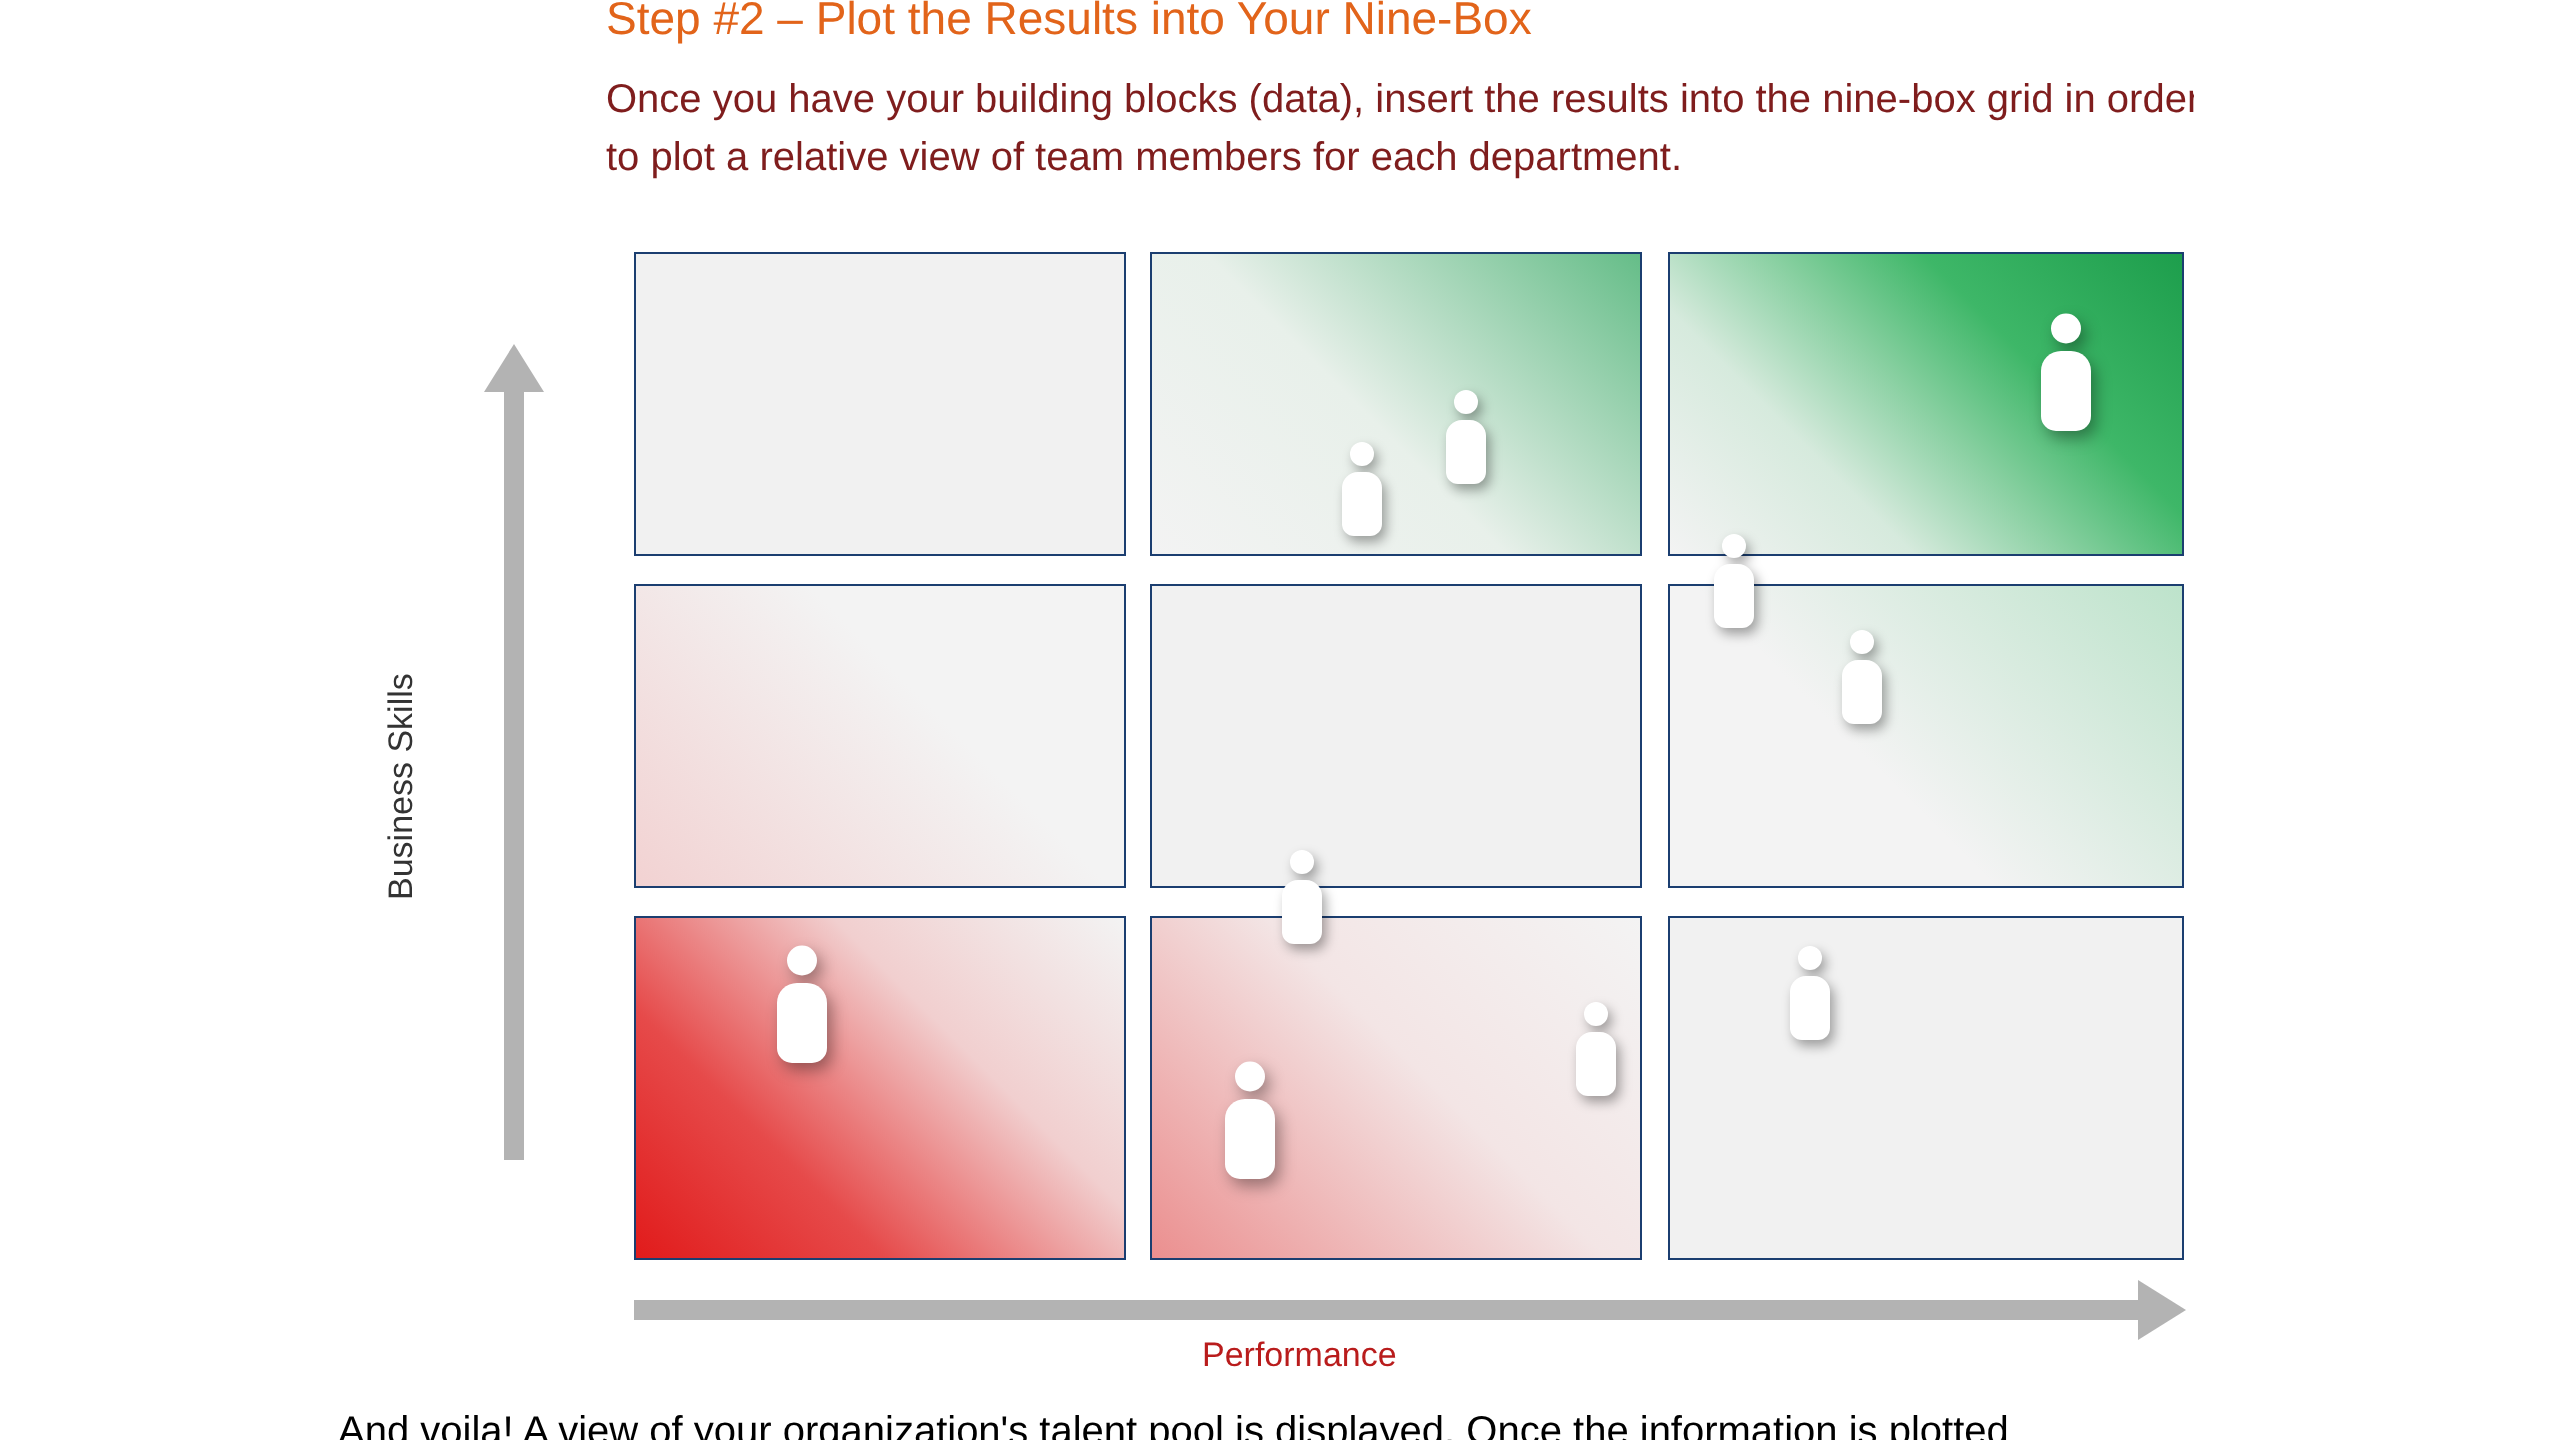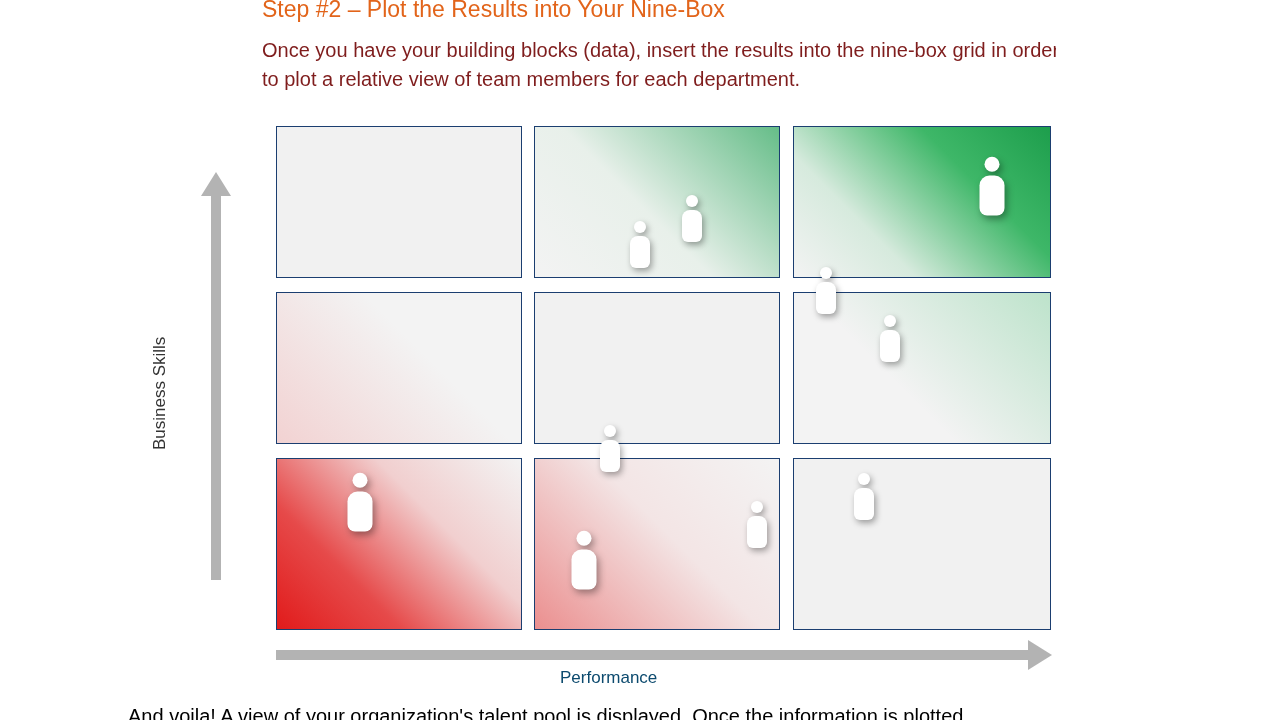--- a/index.html
+++ b/index.html
@@ -1,28 +1,28 @@
 <!DOCTYPE html>
 <html><head>
 <meta charset="utf-8">
 <style>
   html,body{margin:0;padding:0;width:1280px;height:720px;background:#fff;font-family:Arial,Helvetica,sans-serif;color:#000;}
-  .wrap{position:relative;width:1056px;height:720px;overflow:hidden;}
+  .wrap{position:relative;width:1056px;height:720px;overflow:hidden;margin-left:41px;}
   .title{position:absolute;left:262px;top:-4px;font-size:23px;color:#e2641a;font-weight:400;}
   .para1{position:absolute;left:262px;top:36px;width:800px;font-size:20px;line-height:1.45;color:#7f1d1d;}
   .para2{position:absolute;left:128px;top:702px;width:880px;font-size:20px;line-height:1.45;color:#000;}
   
   .y-arrow{position:absolute;left:207px;top:172px;width:18px;height:408px;}
   .y-arrow .shaft{position:absolute;left:4px;top:22px;width:10px;height:386px;background:#b3b3b3;}
   .y-arrow .head{position:absolute;left:-6px;top:0;width:0;height:0;border-left:15px solid transparent;border-right:15px solid transparent;border-bottom:24px solid #b3b3b3;}
   .y-label{position:absolute;left:150px;top:450px;transform:rotate(-90deg);transform-origin:left top;font-size:17px;color:#333;}
   .x-arrow{position:absolute;left:276px;top:646px;width:776px;height:18px;}
   .x-arrow .shaft{position:absolute;left:0;top:4px;height:10px;width:752px;background:#b3b3b3;}
   .x-arrow .head{position:absolute;right:0;top:-6px;width:0;height:0;border-top:15px solid transparent;border-bottom:15px solid transparent;border-left:24px solid #b3b3b3;}
-  .x-label{position:absolute;left:560px;top:668px;font-size:17px;color:#0c4a6e;}
+  .x-label{position:absolute;left:560px;top:668px;font-size:17px;color:#b91c1c;}
   
   .grid{position:absolute;left:276px;top:126px;width:775px;height:505px;}
   .cell{position:absolute;border:1.5px solid #1b3e70;box-sizing:border-box;}
   
   .r0{top:0;height:152px;}
   .r1{top:166px;height:152px;}
   .r2{top:332px;height:172px;}
   .c0{left:0;width:246px;}
   .c1{left:258px;width:246px;}
   .c2{left:517px;width:258px;}

